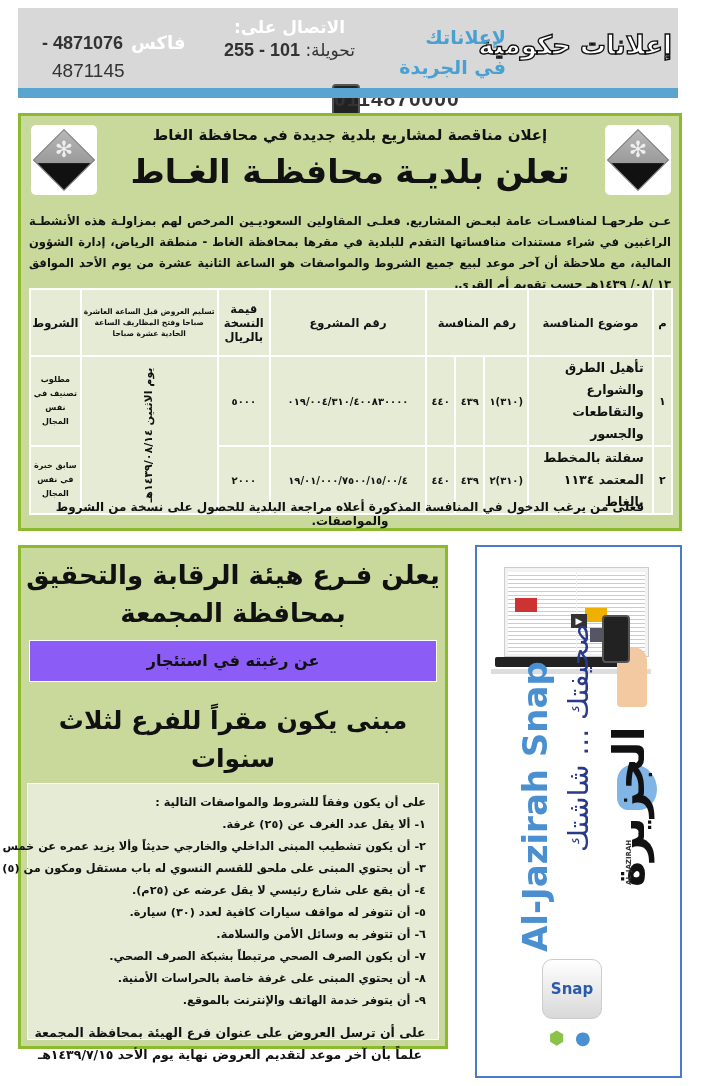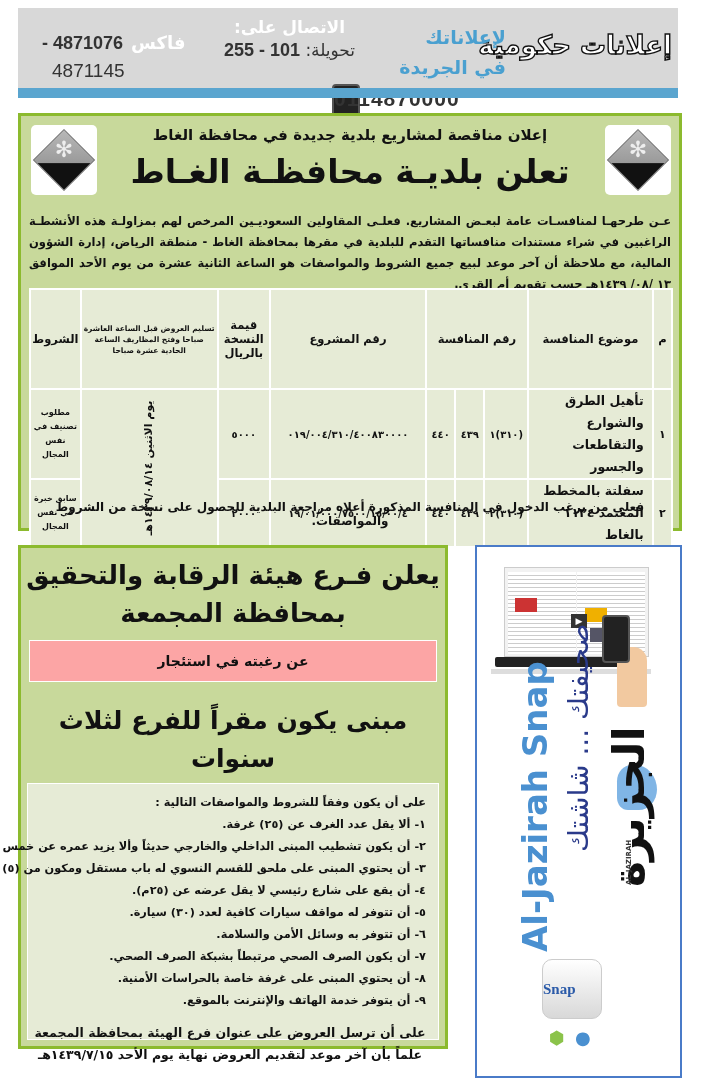--- a/index.html
+++ b/index.html
@@ -34,36 +34,36 @@
   .logo .palm { position: absolute; left: 0; width: 66px; top: 12px; text-align: center; color: #eee; font-size: 22px; }
   .ad1 .sub { position: absolute; top: 10px; left: 90px; right: 90px; text-align: center; font-size: 15px; font-weight: bold; }
   .ad1 .big { position: absolute; top: 36px; left: 90px; right: 90px; text-align: center; font-size: 33px; font-weight: bold;
     letter-spacing: 1px; }
   .ad1 .body { position: absolute; top: 95px; left: 8px; right: 8px; font-size: 11.5px; font-weight: bold; line-height: 21px;
     text-align: justify; }
 
   table.tnd { position: absolute; top: 172px; left: 8px; width: 644px; border-collapse: collapse; background: #e6ebd6;
     font-size: 11px; font-weight: bold; }
   table.tnd th, table.tnd td { border: 2px solid #ffffff; text-align: center; vertical-align: middle; }
-  table.tnd th { height: 100px; font-size: 11.5px; }
+  table.tnd th { height: 67px; font-size: 11.5px; }
   table.tnd th.small { font-size: 7.5px; line-height: 11px; }
   table.tnd td { height: 58px; }
   table.tnd td.subj { font-size: 12.5px; line-height: 22px; text-align: right; padding-right: 8px; }
   table.tnd td.num { font-size: 10px; }
   table.tnd td.cond { font-size: 8px; line-height: 14px; }
   table.tnd td.vert { font-size: 11px; }
   .vert span { display: inline-block; transform: rotate(-90deg); white-space: nowrap; line-height: 14px; }
   .ad1 .foot { position: absolute; top: 384px; left: 8px; right: 8px; text-align: center; font-size: 12px; font-weight: bold; }
 
   
   .ad2 { position: absolute; left: 18px; top: 545px; width: 430px; height: 504px; background: #c8d99b;
     border: 3px solid #8cba2e; direction: rtl; }
   .ad2 .h1 { text-align: center; font-size: 26px; font-weight: bold; line-height: 38px; margin-top: 8px; letter-spacing: 0.5px; }
-  .ad2 .band { margin: 8px 8px 0 8px; height: 42px; background: #fca5a5; border: 1px solid #fff; text-align: center;
-    font-size: 14px; font-weight: bold; line-height: 40px; }
+  .ad2 .band { margin: 8px 8px 0 8px; height: 42px; background: #8b5cf6; border: 1px solid #fff; text-align: center;
+    font-size: 16px; font-weight: bold; line-height: 40px; }
   .ad2 .h2 { text-align: center; font-size: 25px; font-weight: bold; line-height: 38px; margin-top: 20px; }
   .ad2 .terms { position: absolute; left: 6px; right: 6px; top: 235px; bottom: 6px; background: #e6ebd6;
     border: 1px solid #fff; padding: 8px 12px 0 6px; }
   .ad2 .terms .intro, .ad2 .terms li { font-size: 11.3px; font-weight: bold; line-height: 22px; list-style: none; white-space: nowrap; }
   .ad2 .terms .close { text-align: center; font-size: 12.5px; font-weight: bold; line-height: 22px; margin-top: 10px; }
 
   
   .ad3 { position: absolute; left: 475px; top: 545px; width: 207px; height: 533px; border: 2px solid #4a7bc8; background: #fff; overflow: hidden; }
   .paper { position: absolute; left: 27px; top: 20px; width: 145px; height: 90px; background: #f2f2f2; border: 1px solid #ccc; }
   .paper .pg { position: absolute; top: 4px; width: 68px; height: 82px; background: repeating-linear-gradient(#fff 0 3px, #ccc 3px 4px); }
@@ -74,22 +74,22 @@
   .shelf2 { position: absolute; left: 14px; top: 122px; width: 160px; height: 5px; background: #ddd; }
   .phone { position: absolute; left: 125px; top: 68px; width: 28px; height: 48px; background: #222; border-radius: 4px; border: 2px solid #555; }
   .hand { position: absolute; left: 140px; top: 100px; width: 30px; height: 60px; background: #f2c9a0; border-radius: 14px 14px 4px 4px; }
   .vtext { position: absolute; transform: rotate(-90deg); transform-origin: left top; white-space: nowrap; }
   .snap-en { left: 38px; top: 405px; font-size: 34px; font-weight: bold; color: #4a90d0; font-family: "DejaVu Sans", sans-serif; }
   .snap-ar { left: 85px; top: 305px; font-size: 28px; color: #2a3a8a; direction: rtl; }
   .jz-logo { left: 126px; top: 340px; font-size: 44px; font-weight: bold; color: #111; direction: rtl; }
   .jz-sm { left: 148px; top: 338px; font-size: 7px; font-weight: bold; color: #333; }
   .jz-map { position: absolute; left: 140px; top: 218px; width: 40px; height: 45px; background: #6aa8e0; border-radius: 40% 60% 50% 30%; opacity: 0.85; }
   .snap-btn { position: absolute; left: 65px; top: 412px; width: 60px; height: 60px; border-radius: 10px;
-    background: linear-gradient(#ffffff, #d8d8d8); border: 1px solid #ccc; text-align: left; line-height: 58px;
-    color: #2a5aa8; font-weight: bold; font-size: 15px; font-family: Liberation Serif, serif; }
+    background: linear-gradient(#ffffff, #d8d8d8); border: 1px solid #ccc; text-align: center; line-height: 58px;
+    color: #2a5aa8; font-weight: bold; font-size: 15px; }
   .os { position: absolute; top: 480px; font-size: 18px; }
   .os.android { left: 72px; color: #8bc34a; }
   .os.apple { left: 98px; color: #4a90d0; }
 </style>
 </head>
 <body>
 
 <div class="hdr">
   <div class="hdr-title">إعلانات حكومية</div>
   <div class="hdr-ads">

